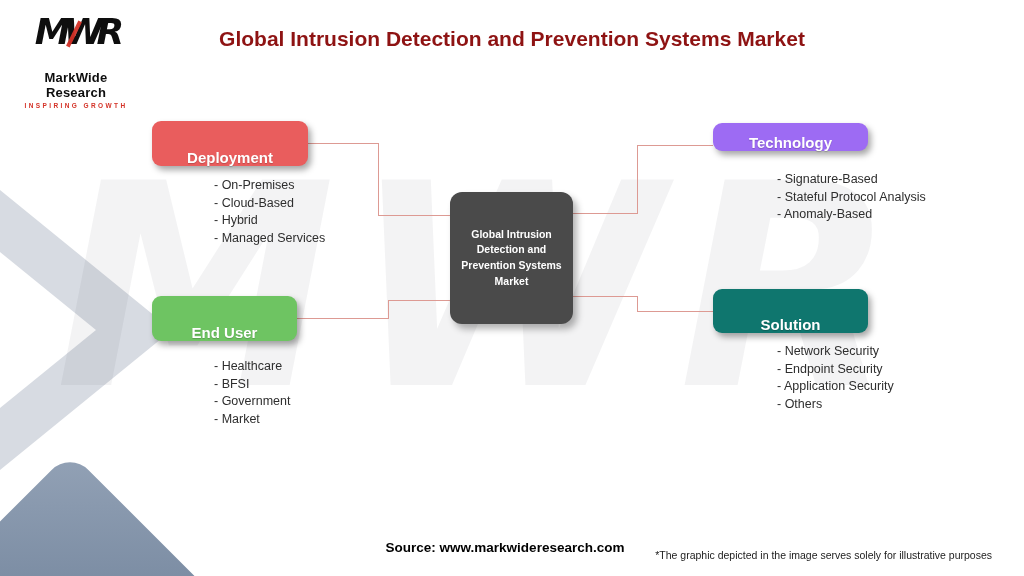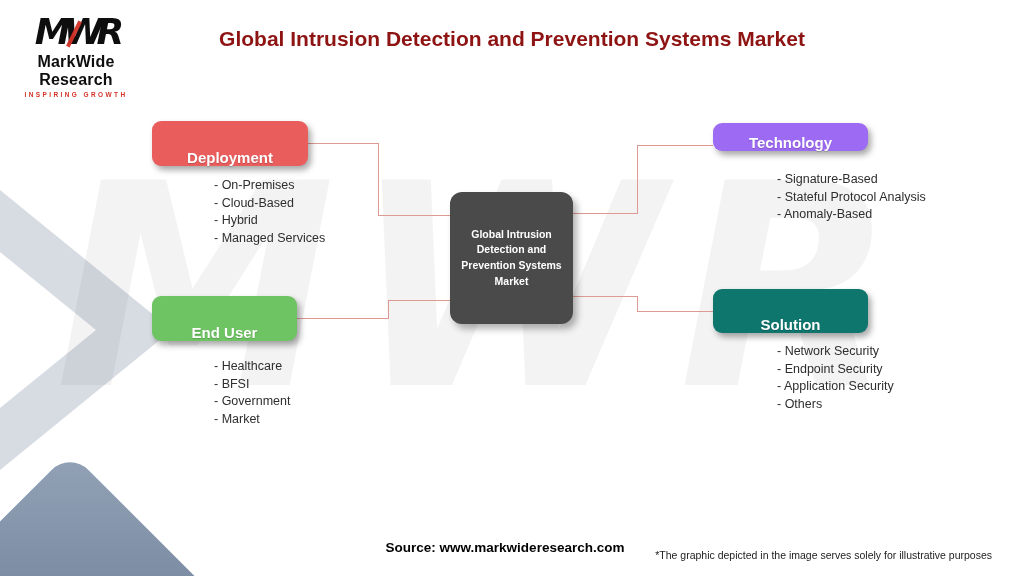--- a/index.html
+++ b/index.html
@@ -23,21 +23,21 @@
   }
   .logo-mono {
     font-family: "DejaVu Sans", sans-serif;
     font-size: 36px; line-height: 40px; font-weight: bold; font-style: italic;
     letter-spacing: -7px; color: #0e0e0e;
   }
   .logo-slash {
     position: absolute; left: 52px; top: 8px; width: 4px; height: 28px;
     background: #d43227; transform: rotate(26deg); opacity: 0.95;
   }
-  .logo-name { font-size: 16px; font-weight: bold; color: #0e0e0e; letter-spacing: 0.2px; margin-top: 1px; }
+  .logo-name { font-size: 13px; font-weight: bold; color: #0e0e0e; letter-spacing: 0.2px; margin-top: 18px; }
   .logo-tagline { font-size: 6.5px; font-weight: bold; color: #d43227; letter-spacing: 2.4px; margin-top: 2px; }
   .title {
     position: absolute; left: 0; right: 0; top: 27px; z-index: 1;
     text-align: center; font-size: 21px; font-weight: bold; color: #8e1313;
   }
   .line { position: absolute; z-index: 1; background: #dd9a93; }
   .center-node {
     position: absolute; left: 450px; top: 192px; width: 123px; height: 132px;
     background: #4a4a4a; border-radius: 12px; z-index: 1;
     display: flex; align-items: center; justify-content: center;

